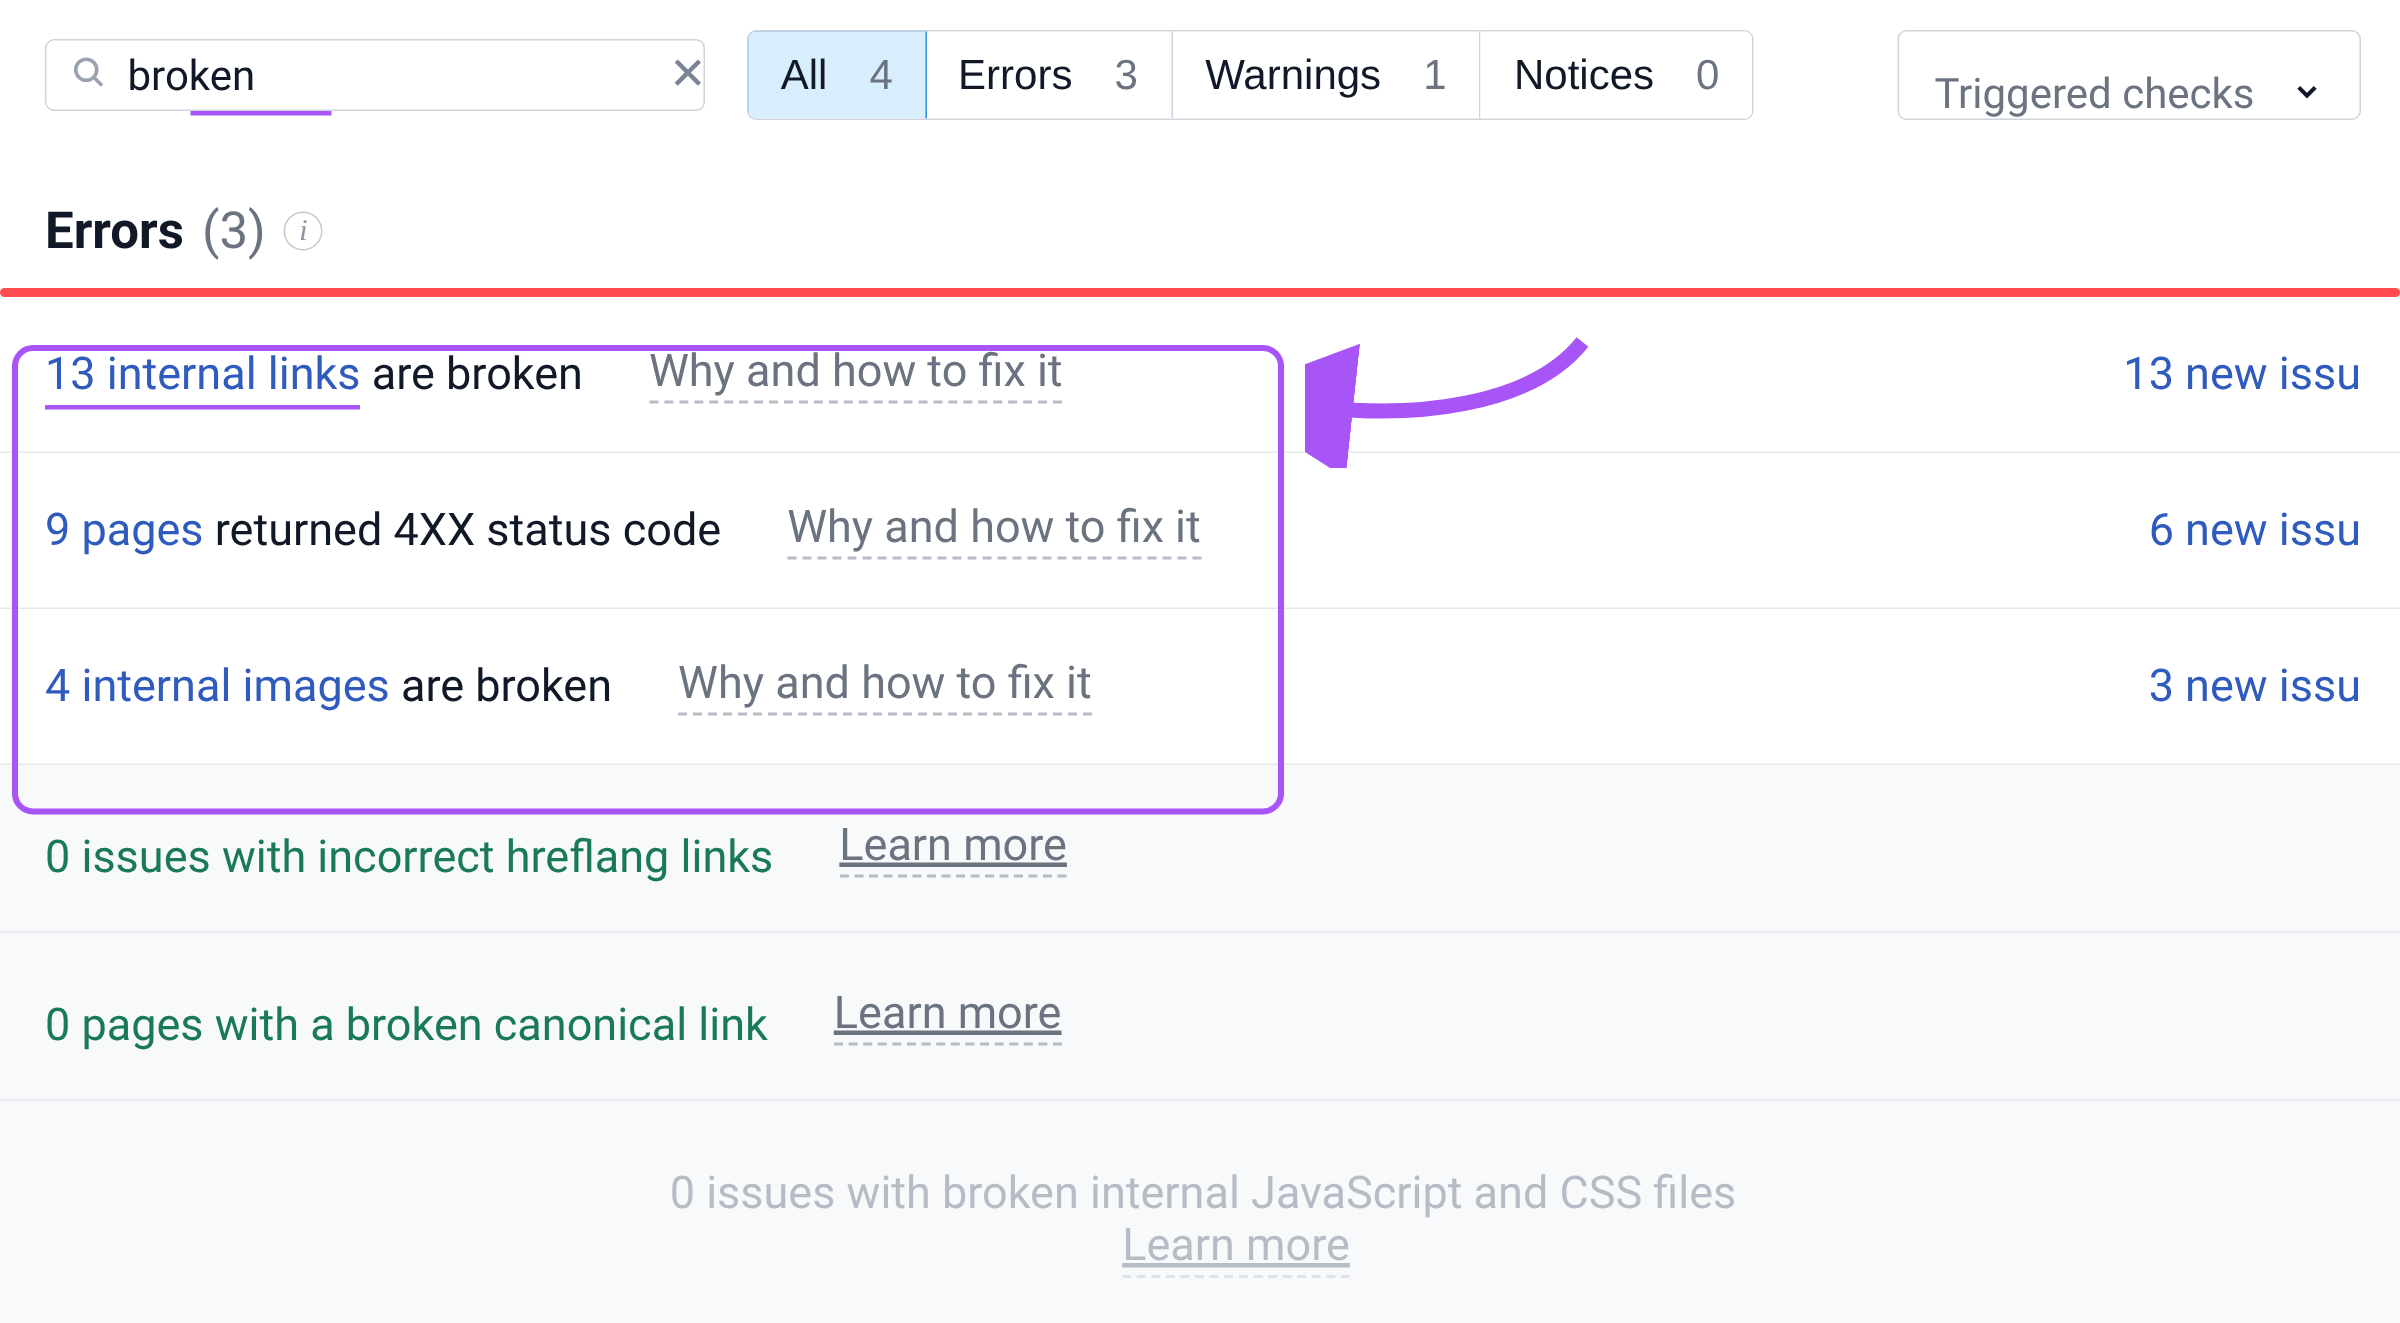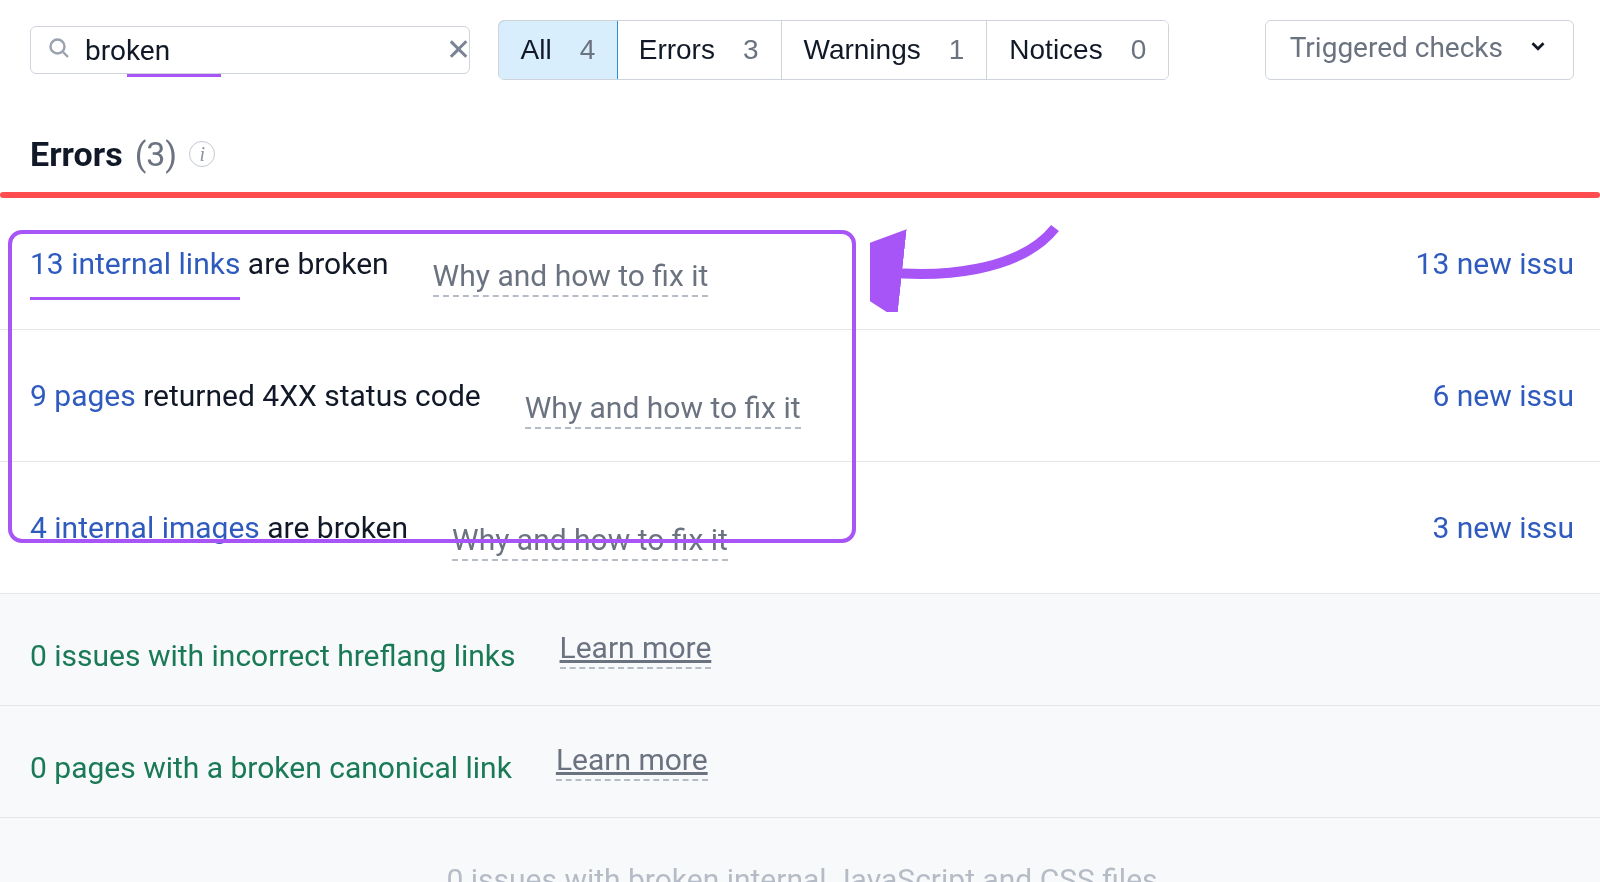--- a/index.html
+++ b/index.html
@@ -13,34 +13,34 @@
   .clear-btn { background:none; border:none; cursor:pointer; color:#7b8494; font-size:30px; line-height:1; padding:4px; }
   .search-underline { position:absolute; left:96px; bottom:-4px; width:94px; height:3px; background:#a855f7; }
 
   .seg { display:flex; height:60px; border:1.5px solid #cfd4dc; border-radius:6px; overflow:hidden; }
   .seg-btn { display:flex; align-items:center; gap:28px; padding:0 22px; font-size:28px; background:#fff; border:none; border-right:1.5px solid #cfd4dc; cursor:pointer; color:#111827; }
   .seg-btn:last-child { border-right:none; }
   .seg-btn.active { background:#d9eefd; border:1.5px solid #2b8ddf; margin:-1.5px; border-radius:6px 0 0 6px; position:relative; z-index:1; }
   .seg-count { color:#6b7280; font-weight:400; }
 
   .spacer { flex:1; }
-  .drop { height:60px; border:1.5px solid #cfd4dc; border-radius:6px; display:flex; align-items:flex-start; gap:24px; padding:10px 24px; font-size:28px; color:#6b7280; cursor:pointer; }
+  .drop { height:60px; border:1.5px solid #cfd4dc; border-radius:6px; display:flex; align-items:flex-end; gap:24px; padding:0 24px; font-size:28px; color:#6b7280; cursor:pointer; }
 
   .section-head { display:flex; align-items:center; gap:12px; padding:34px 26px 18px 30px; font-size:34px; }
   .section-head .lbl { font-weight:700; color:#111827; }
   .section-head .cnt { color:#6b7280; font-weight:400; }
   .info-i { width:26px; height:26px; border-radius:50%; display:inline-flex; align-items:center; justify-content:center; font-style:italic; font-family:Georgia, serif; font-size:20px; color:#8b93a1; border:1.5px solid #c2c8d2; }
 
   .red-rule { height:6px; background:#ff4d4f; margin:0 0 0 0; border-radius:3px; }
 
   .row { display:flex; align-items:center; padding:32px 26px 32px 30px; border-bottom:1px solid #e5e7eb; font-size:30px; }
   .row .lead { color:#2f5bbf; }
   .row .text { color:#111827; }
-  .row .lead.underline { border-bottom:3px solid #a855f7; padding-bottom:16px; }
-  .row .help { color:#6b7280; border-bottom:2px dashed #b6bcc6; padding-bottom:2px; margin-left:44px; cursor:pointer;margin-top:28px; }
+  .row .lead.underline { border-bottom:3px solid #a855f7; padding-bottom:3px; }
+  .row .help { color:#6b7280; border-bottom:2px dashed #b6bcc6; padding-bottom:2px; margin-left:44px; cursor:pointer; }
   .row .right { margin-left:auto; color:#2f5bbf; white-space:nowrap; }
 
   .muted-row { display:flex; align-items:center; padding:32px 26px 32px 30px; border-bottom:1px solid #e5e7eb; font-size:30px; background:#f7f9fb; }
   .muted-row .lead0 { color:#1a7a55;margin-top:12px; }
   .muted-row .learn { color:#6b7280; border-bottom:2px dashed #b6bcc6; padding-bottom:2px; margin-left:44px; cursor:pointer;text-decoration:underline; }
   .fade { color:#b6bcc6 !important;flex-direction:column; }
   .fade .learn { color:#b6bcc6; border-bottom-color:#dfe3e9; }
 
   .highlight-box { position:absolute; left:8px; top:230px; width:848px; height:313px; border:4px solid #a855f7; border-radius:14px; pointer-events:none; }
 

